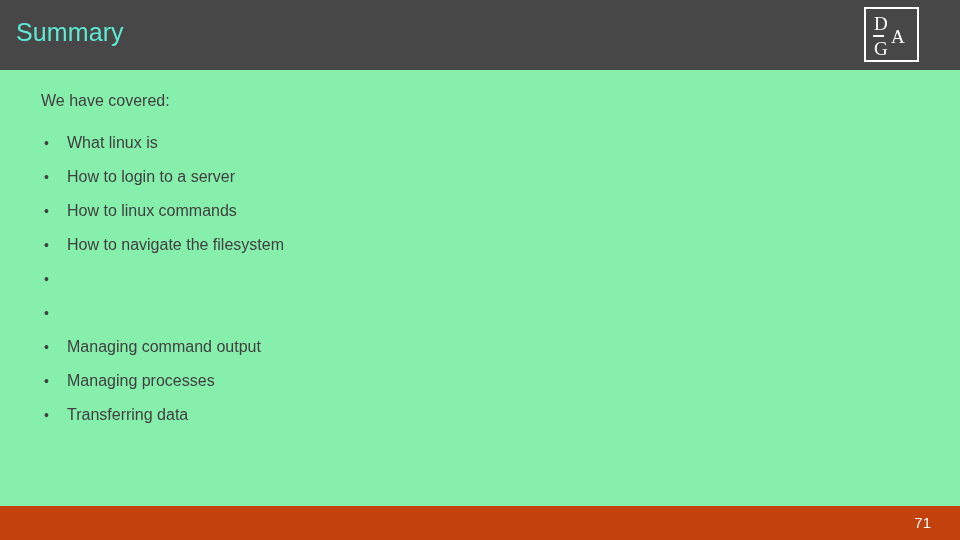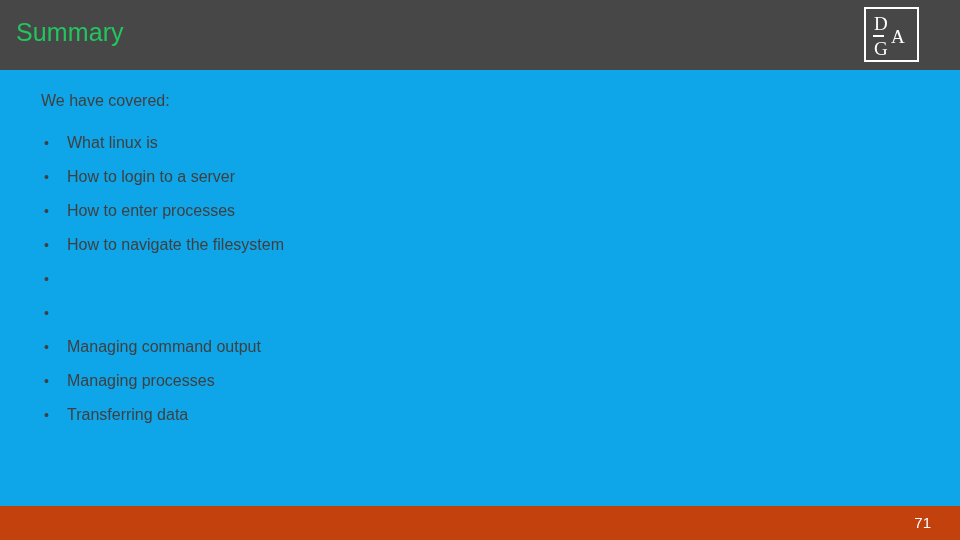--- a/index.html
+++ b/index.html
@@ -24,21 +24,21 @@
     height: 70px;
     background: #474747;
     box-sizing: border-box;
   }
   .slide-title {
     position: absolute;
     left: 16px;
     top: 18px;
     font-size: 25px;
     font-weight: 400;
-    color: #22c55e;
+    color: #5eead4;
     letter-spacing: 0.1px;
     white-space: nowrap;
   }
 
   
   .logo-box {
     position: absolute;
     left: 864px;
     top: 7px;
     width: 55px;
@@ -71,21 +71,21 @@
     background: #ffffff;
   }
 
   
   .slide-body {
     position: absolute;
     left: 0;
     top: 70px;
     width: 960px;
     height: 436px;
-    background: #0ea5e9;
+    background: #86efac;
   }
   .intro-line {
     position: absolute;
     left: 41px;
     top: 22px;
     font-size: 16px;
     color: #404040;
     white-space: nowrap;
   }
   .bullet-list {
@@ -150,21 +150,21 @@
     </div>
   </div>
 </div>
 
 <div class="slide-body">
   <div class="intro-line">We have covered:</div>
 
   <ul class="bullet-list" id="bullet-list">
       <li class="bullet-item"><span class="bullet-marker">•</span><span>What linux is</span></li>
       <li class="bullet-item"><span class="bullet-marker">•</span><span>How to login to a server</span></li>
-      <li class="bullet-item"><span class="bullet-marker">•</span><span>How to enter processes</span></li>
+      <li class="bullet-item"><span class="bullet-marker">•</span><span>How to linux commands</span></li>
       <li class="bullet-item"><span class="bullet-marker">•</span><span>How to navigate the filesystem</span></li>
       <li class="bullet-item"><span class="bullet-marker">•</span></li>
       <li class="bullet-item"><span class="bullet-marker">•</span></li>
       <li class="bullet-item"><span class="bullet-marker">•</span><span>Managing command output</span></li>
       <li class="bullet-item"><span class="bullet-marker">•</span><span>Managing processes</span></li>
       <li class="bullet-item"><span class="bullet-marker">•</span><span>Transferring data</span></li>
     </ul>
 </div>
 
 <div class="slide-footer">

